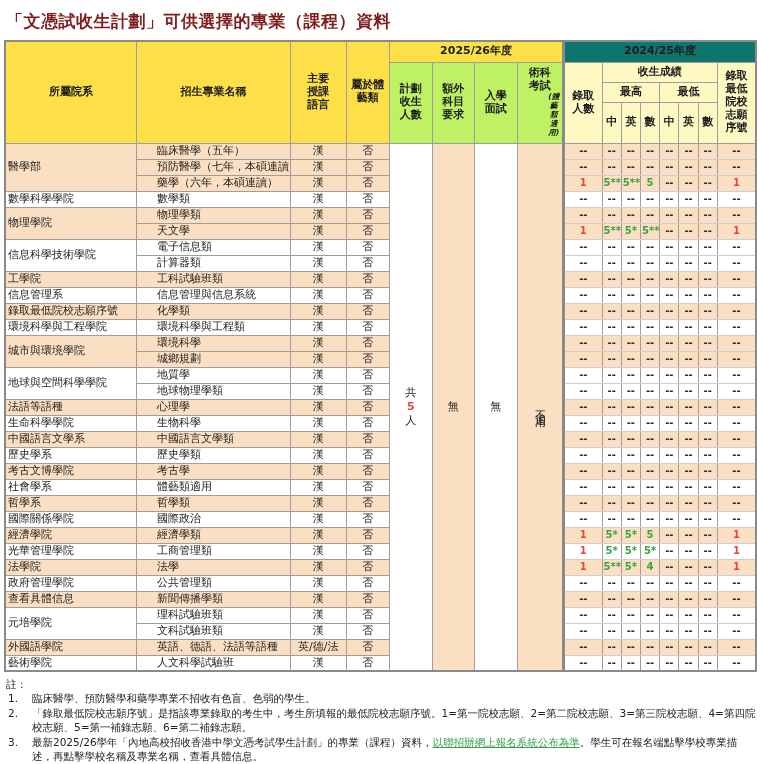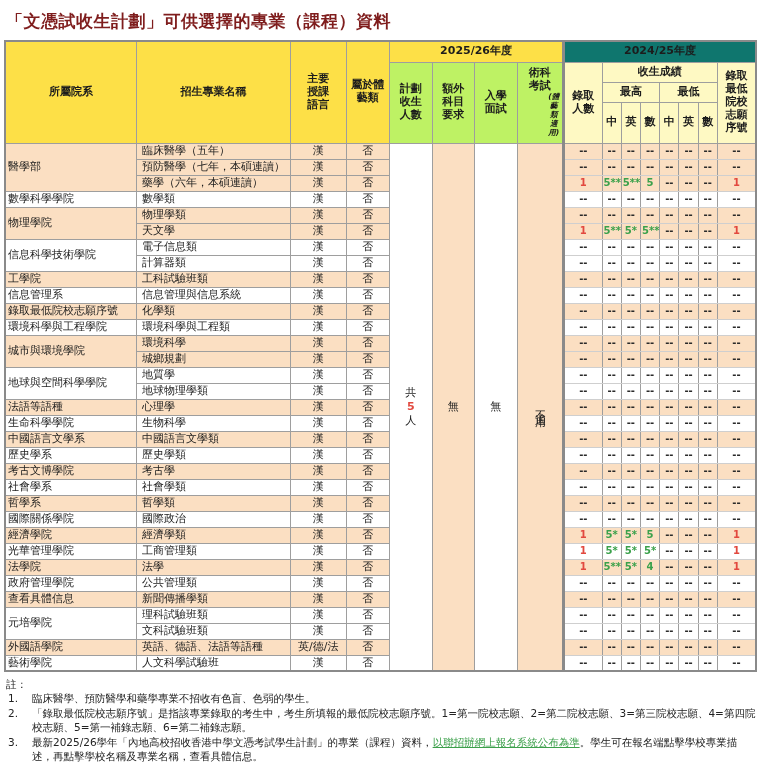--- a/index.html
+++ b/index.html
@@ -23,21 +23,21 @@
   .cream  { background:#fef9c3; }
   .peach  { background:#fbdfc2; }
   .white  { background:#ffffff; }
   .secL   { border-left:3px solid #8a8a8a; }
 
   .wrapN { display:inline-block; width:26px; }
   .wrapA { display:inline-block; width:36px; }
   .subnote { display:block; font-size:7.5px; font-style:italic; font-weight:bold;margin-left:28px; }
 
   .faculty { text-align:left; white-space:nowrap; }
-  .program { text-align:left; padding-left:5px; white-space:nowrap; }
+  .program { text-align:left; padding-left:20px; white-space:nowrap; }
   .center  { text-align:center; }
   .datacell{ text-align:center; font-weight:bold; font-size:10px; padding:0 1px;
              border-top-color:#cfcfcf; border-bottom-color:#cfcfcf; }
   .red   { color:#e2493f; }
   .green { color:#3ba14b; }
   .dash  { color:#2a2a2a; }
   .bold  { font-weight:bold; }
 
   .stack { display:flex; flex-direction:column; align-items:center; line-height:1.25; font-size:11px; }
   .vtext { writing-mode:vertical-rl; text-orientation:upright; margin:0 auto; letter-spacing:3px; font-size:11px; }
@@ -402,21 +402,21 @@
           <td class="datacell peach dash">--</td>
           <td class="datacell peach dash">--</td>
           <td class="datacell peach dash">--</td>
           <td class="datacell peach dash">--</td>
           <td class="datacell peach dash">--</td>
           <td class="datacell peach dash">--</td>
           <td class="datacell peach dash">--</td>
         </tr>
         <tr>
           <td class="faculty white" rowspan="1">社會學系</td>
-          <td class="program white">社會學類</td>
+          <td class="program white">體藝類適用</td>
           <td class="center white">漢</td>
           <td class="center white">否</td>
           <td class="datacell white secL dash">--</td>
           <td class="datacell white dash">--</td>
           <td class="datacell white dash">--</td>
           <td class="datacell white dash">--</td>
           <td class="datacell white dash">--</td>
           <td class="datacell white dash">--</td>
           <td class="datacell white dash">--</td>
           <td class="datacell white dash">--</td>

